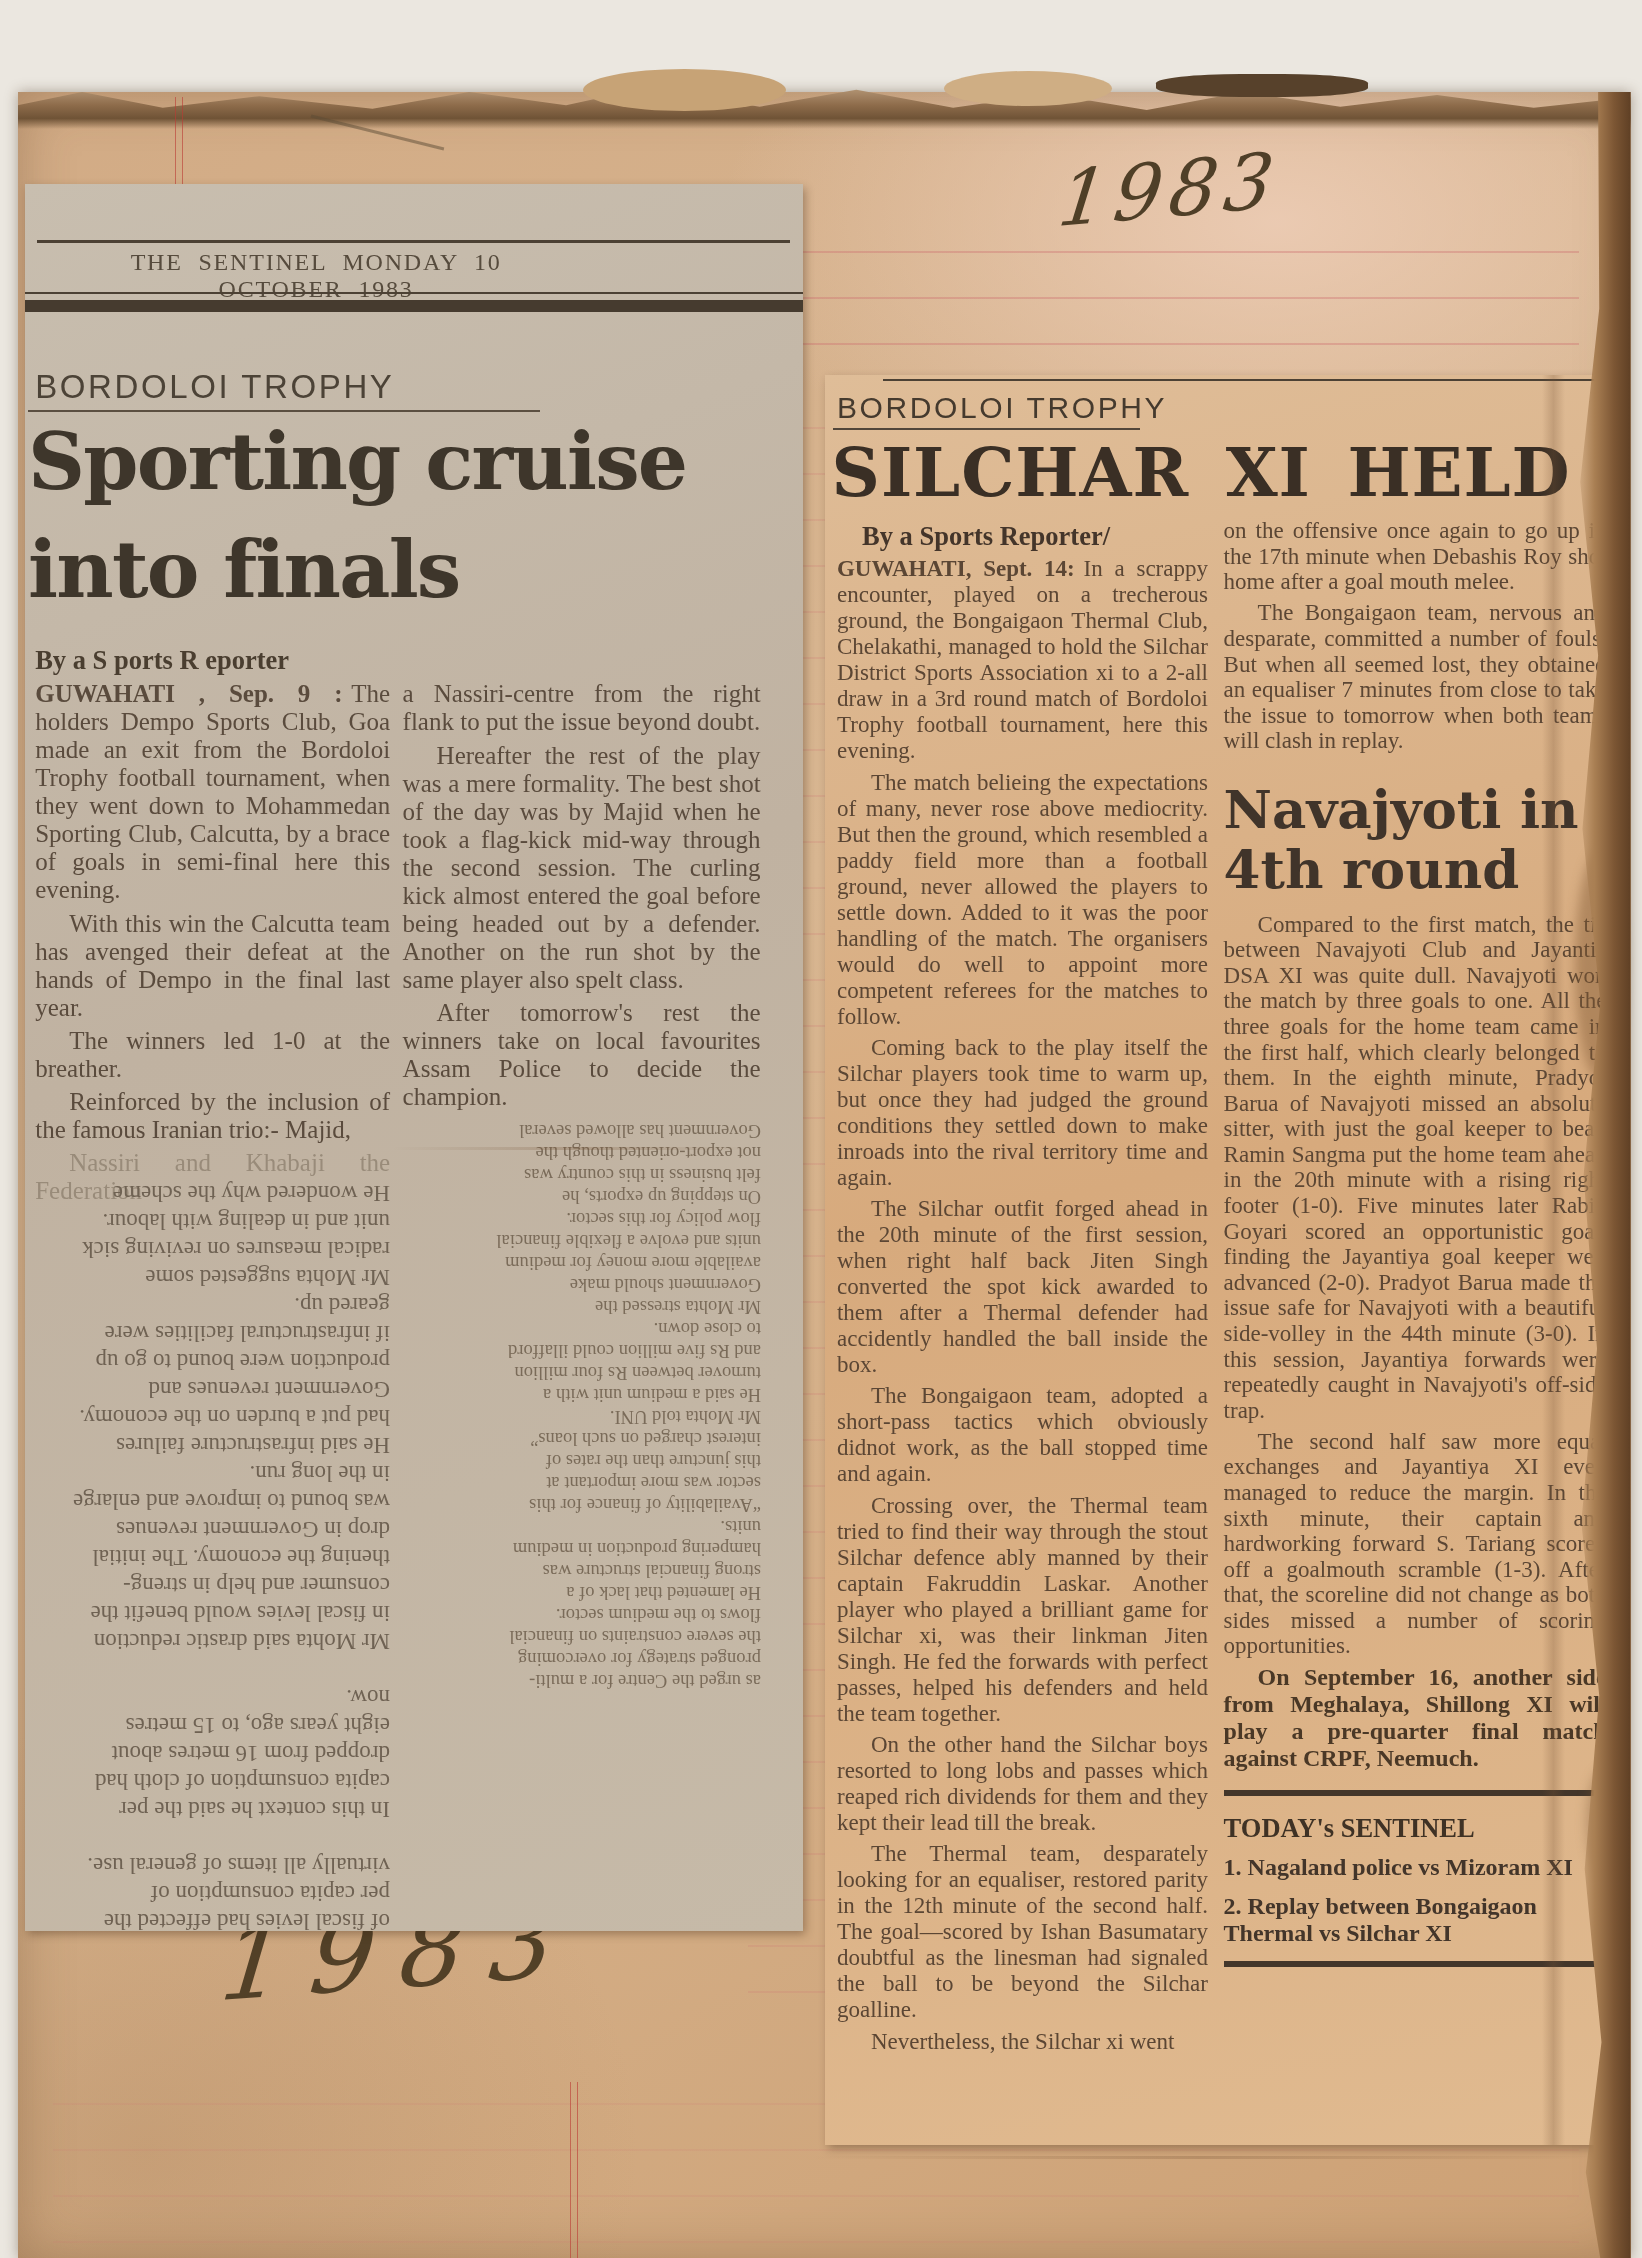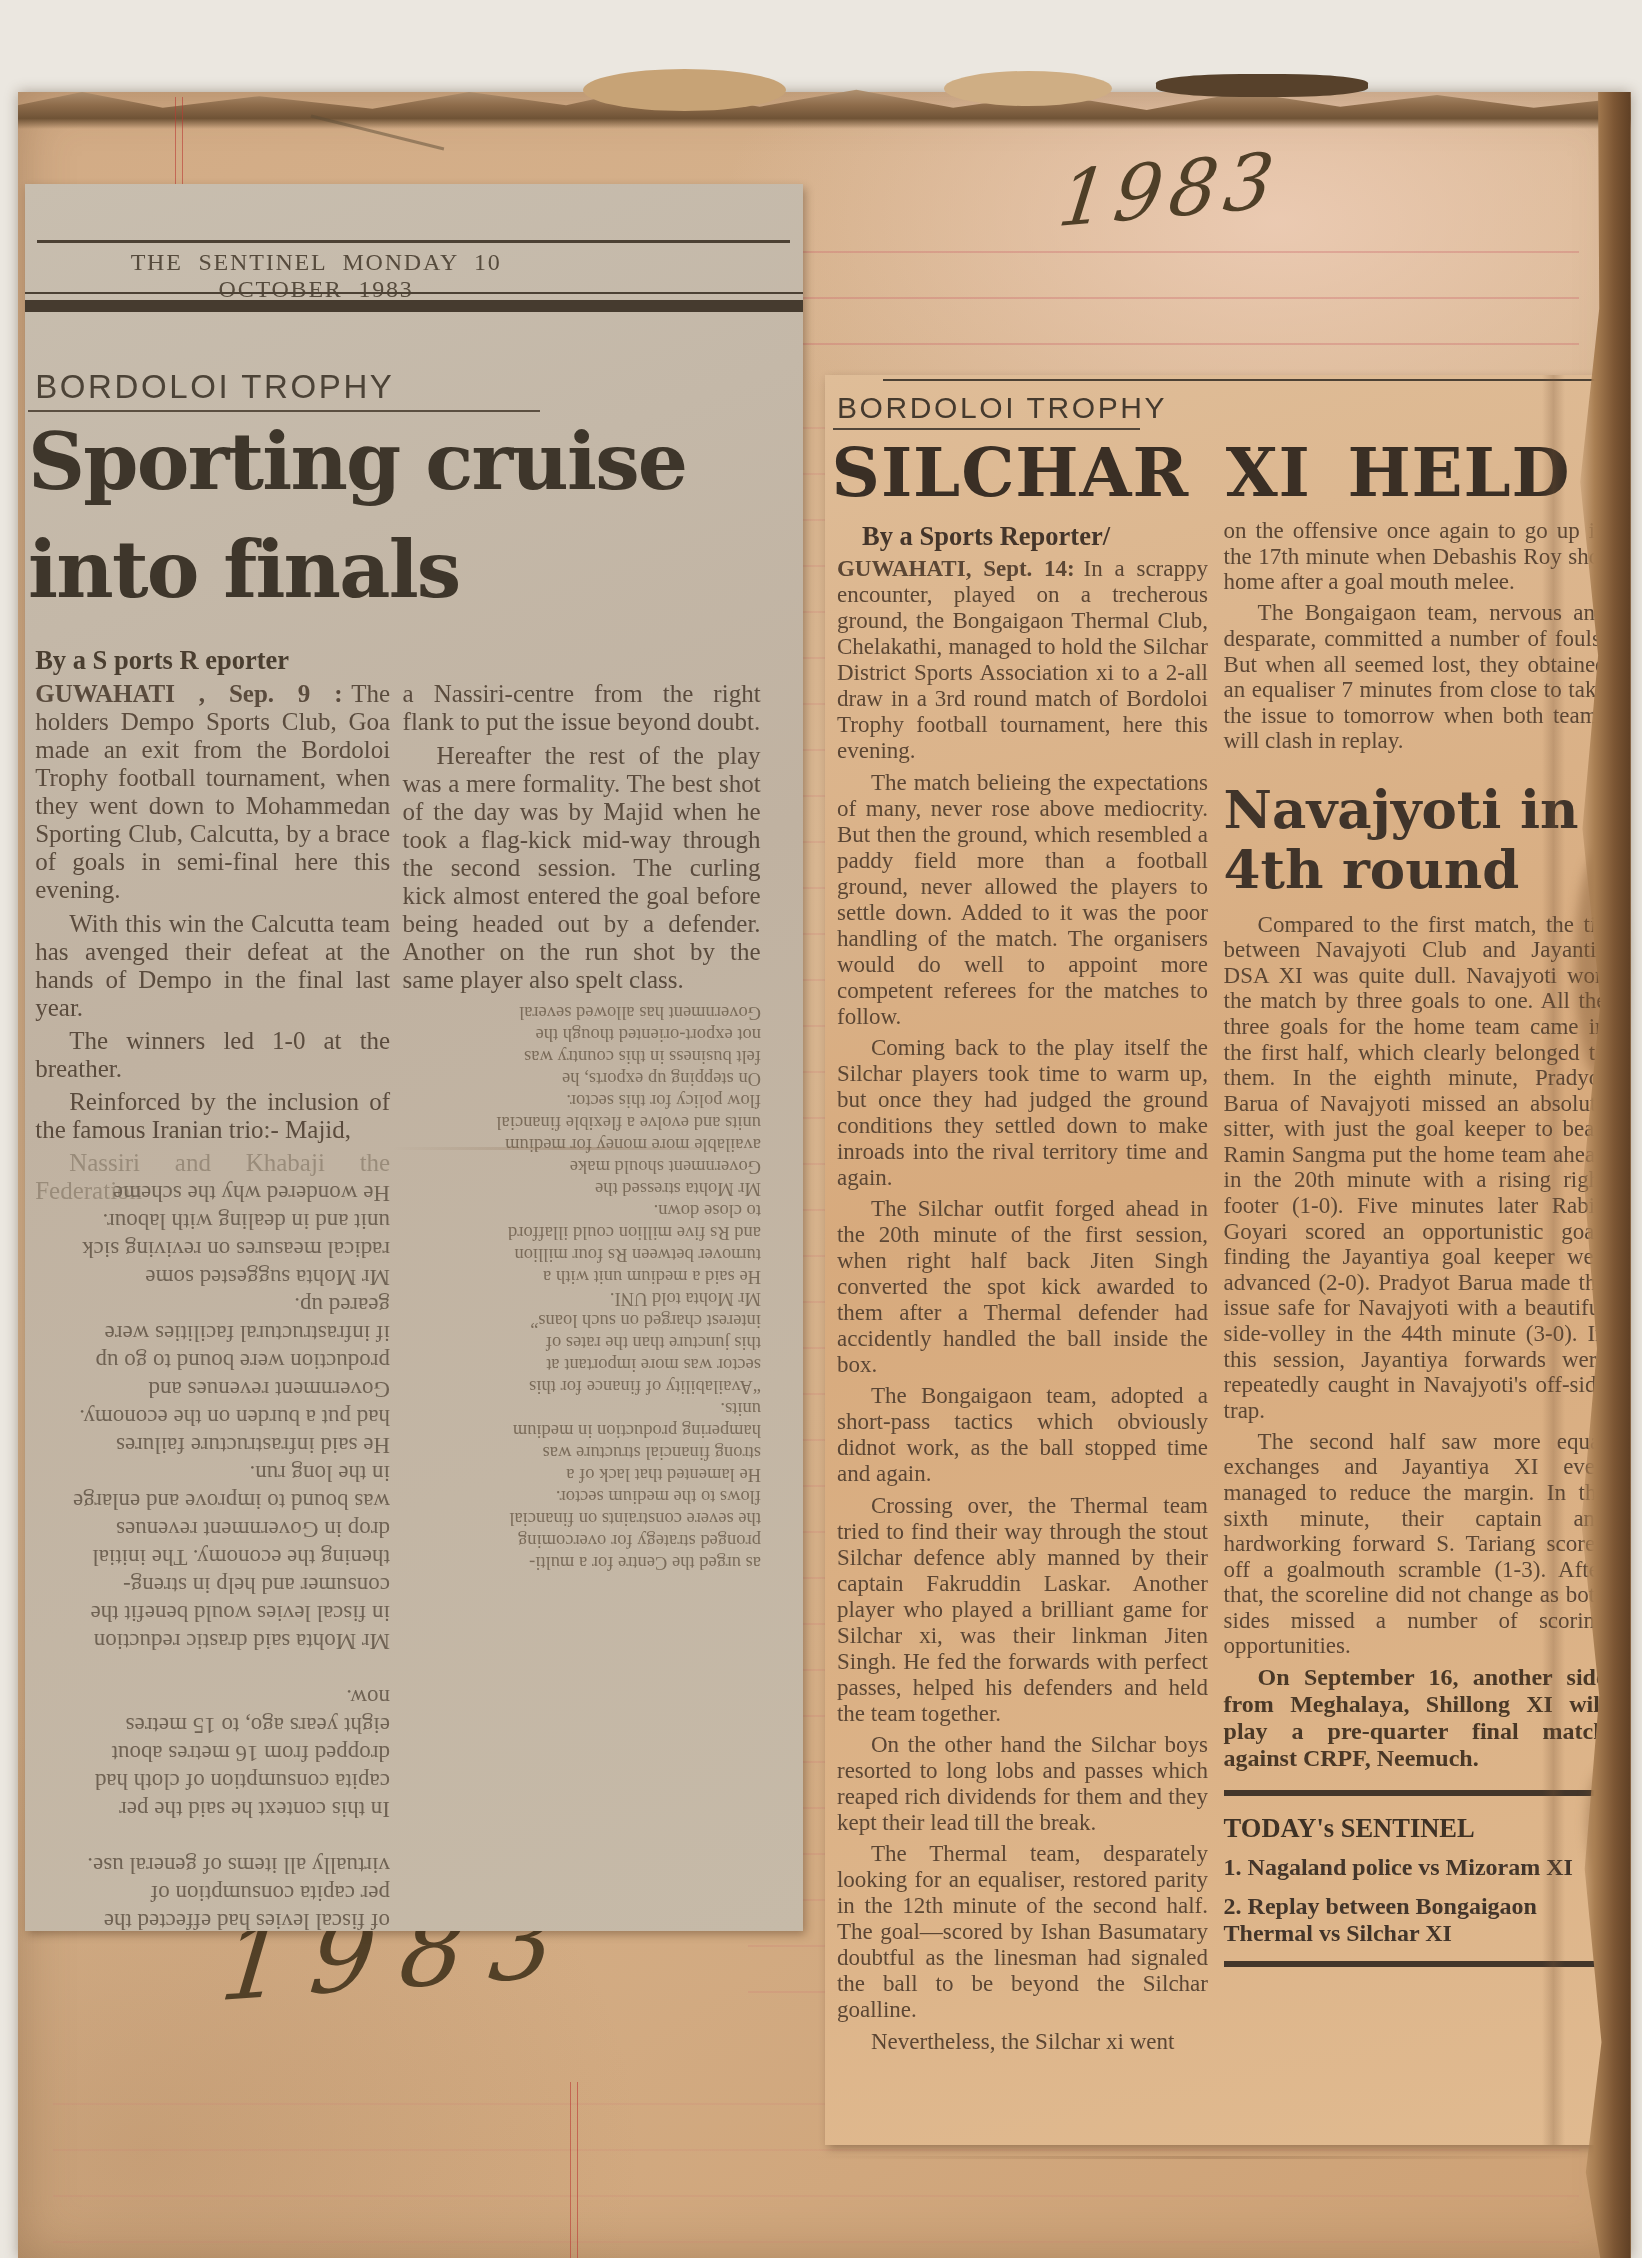--- a/index.html
+++ b/index.html
@@ -152,20 +152,21 @@
 Mr Mohta suggested some
 radical measures on reviving sick
 unit and in dealing with labour.
 He wondered why the scheme</div>
       </div>
 
       <div id="colL2" class="col">
         <div class="noindent">
             <p>a Nassiri-centre from the right flank to put the issue beyond doubt.</p>
             <p>Hereafter the rest of the play was a mere formality. The best shot of the day was by Majid when he took a flag-kick mid-way through the second session. The curling kick almost entered the goal before being headed out by a defender. Another on the run shot by the same player also spelt class.</p>
+            <p>After tomorrow's rest the winners take on local favourites Assam Police to decide the champion.</p>
           </div>
         <div id="flip2" class="flipped">as urged the Centre for a multi-
 pronged strategy for overcoming
 the severe constraints on financial
 flows to the medium sector.
 He lamented that lack of a
 strong financial structure was
 hampering production in medium
 units.
 “Availability of finance for this

